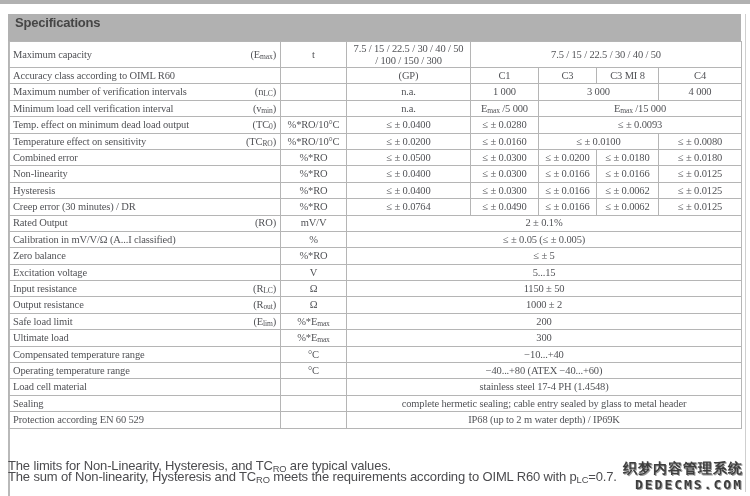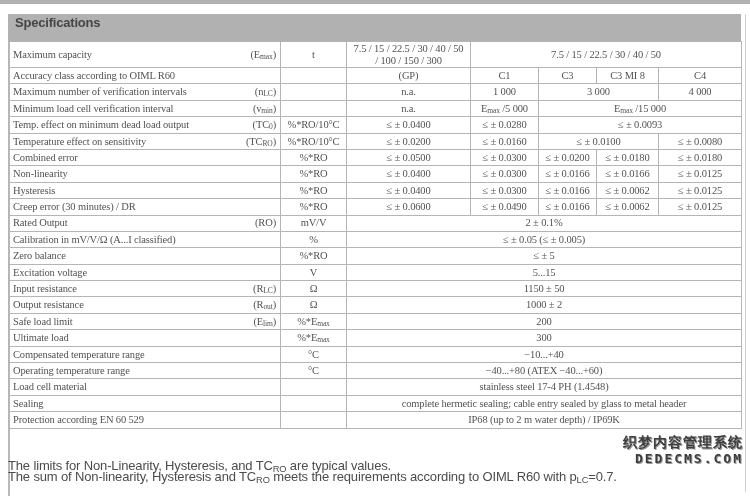--- a/index.html
+++ b/index.html
@@ -35,21 +35,21 @@
   td.param .pc{display:flex;justify-content:space-between;align-items:baseline;}
   td.param{padding-left:6px;}
   td.unit{text-align:center;}
   td.val{text-align:center;margin-top:34px;}
   sub{font-size:0.72em;vertical-align:-0.18em;line-height:0;}
   .footnotes{
     position:absolute;left:8px;top:460px;width:640px;
     font-size:13px;line-height:11px;color:#4c4c4f;letter-spacing:-0.15px;
   }
   .watermark{
-    position:absolute;right:7px;top:434px;text-align:right;
+    position:absolute;right:7px;top:460px;text-align:right;
     color:#3d3d3d;font-weight:bold;
   }
   .watermark .wm-cn{font-size:14px;line-height:17px;letter-spacing:1px;font-family:"DejaVu Sans",sans-serif;text-shadow:1px 1px 0 #9a9a9a;}
   .watermark .wm-en{font-size:13px;line-height:15px;letter-spacing:2px;font-family:"DejaVu Sans Mono",monospace;text-shadow:1px 1px 0 #9a9a9a;}
 </style>
 </head>
 <body>
 
 <div class="top-rule"></div>
 <div class="left-rule"></div>
@@ -181,21 +181,21 @@
           <td class="val">≤ ± 0.0062</td>
           <td class="val">≤ ± 0.0125</td>
         </tr>
         <tr>
           <td class="param">
             <div class="pc">
               <span>Creep error (30 minutes) / DR</span>
             </div>
           </td>
           <td class="unit">%*RO</td>
-          <td class="val">≤ ± 0.0600</td>
+          <td class="val">≤ ± 0.0764</td>
           <td class="val">≤ ± 0.0490</td>
           <td class="val">≤ ± 0.0166</td>
           <td class="val">≤ ± 0.0062</td>
           <td class="val">≤ ± 0.0125</td>
         </tr>
         <tr>
           <td class="param">
             <div class="pc">
               <span>Rated Output</span>
               <span>(RO)</span>

